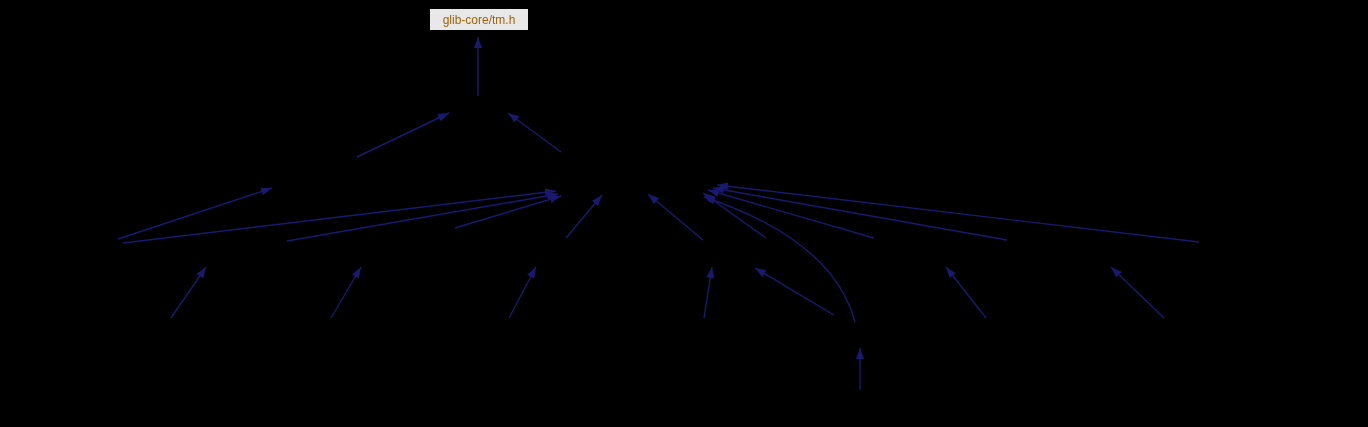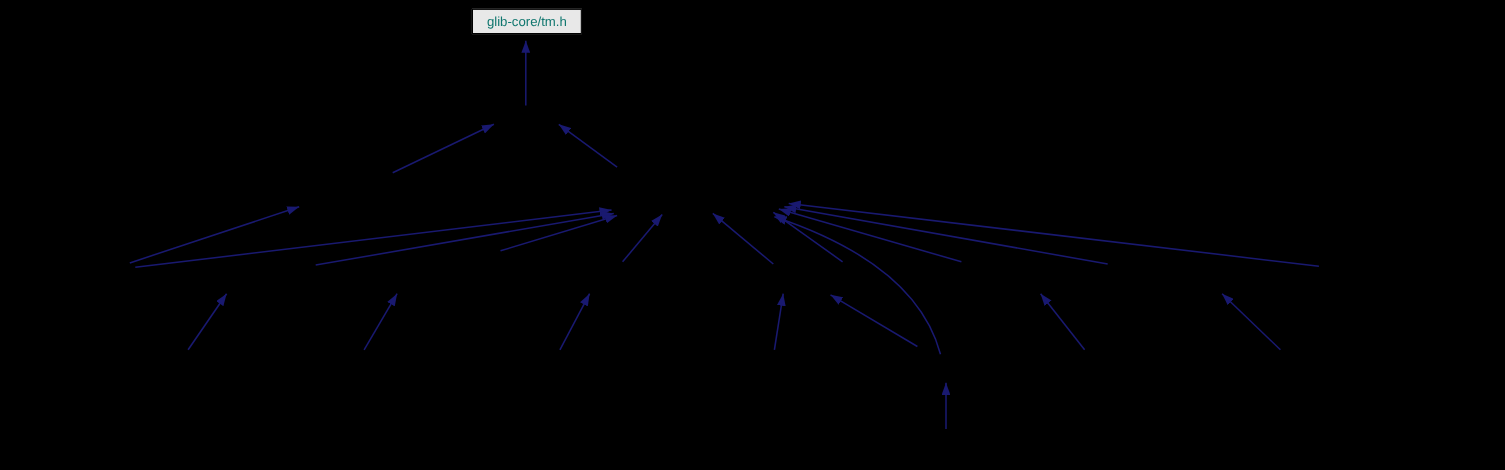--- a/index.html
+++ b/index.html
@@ -63,17 +63,17 @@
         <path d="M331,318 L361,267" fill="none" stroke="#191970" stroke-width="1.4" marker-end="url(#arrowhead)"></path>
         <path d="M509,318 L536,267" fill="none" stroke="#191970" stroke-width="1.4" marker-end="url(#arrowhead)"></path>
         <path d="M704,318 L712,267" fill="none" stroke="#191970" stroke-width="1.4" marker-end="url(#arrowhead)"></path>
         <path d="M834,315 L755,268" fill="none" stroke="#191970" stroke-width="1.4" marker-end="url(#arrowhead)"></path>
         <path d="M986,318 L946,267" fill="none" stroke="#191970" stroke-width="1.4" marker-end="url(#arrowhead)"></path>
         <path d="M1164,318 L1111,267" fill="none" stroke="#191970" stroke-width="1.4" marker-end="url(#arrowhead)"></path>
         <path d="M860,390 L860,348" fill="none" stroke="#191970" stroke-width="1.4" marker-end="url(#arrowhead)"></path>
       </g>
   </svg>
 
-  <div class="graph-node" id="main-node" style="left: 429px; top: 8px; width: 100px; height: 23px; background: rgb(232, 232, 232); border: 1px solid rgb(0, 0, 0); color: #0f766e;">
+  <div class="graph-node" id="main-node" style="left: 429px; top: 8px; width: 100px; height: 23px; background: rgb(232, 232, 232); border: 1px solid rgb(0, 0, 0); color: #a16207;">
     <span>glib-core/tm.h</span>
   </div>
 
 </div>
 
 </body></html>

